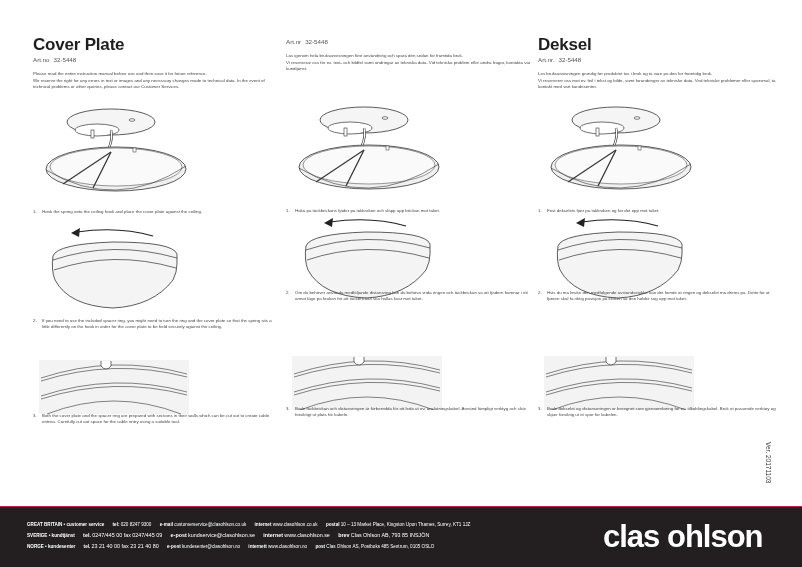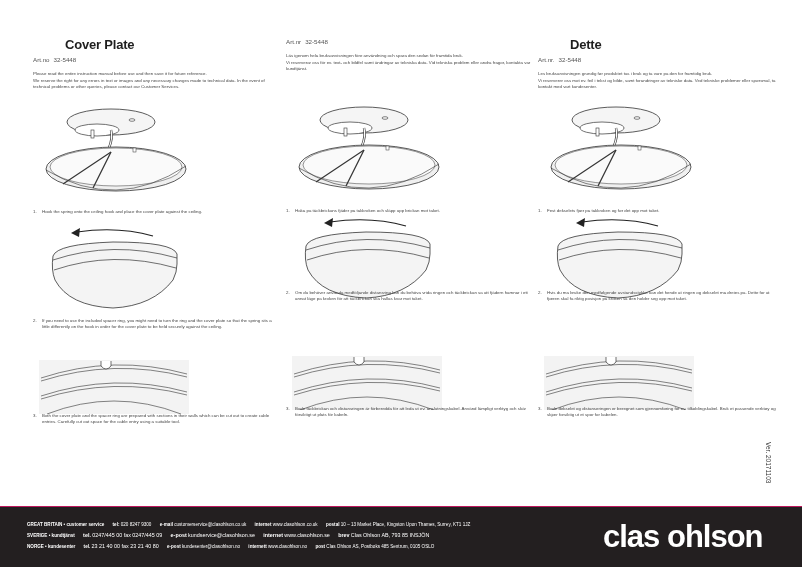--- a/index.html
+++ b/index.html
@@ -6,21 +6,21 @@
   html, body { width: 802px; height: 567px; overflow: hidden; background: #ffffff; }
   body { font-family: "Liberation Sans", sans-serif; color: #2a2a2a; position: relative; }
 
   .page { position: absolute; left: 0; top: 0; width: 802px; height: 507px; }
 
   .col { position: absolute; top: 36px; width: 240px; }
   .col-en { left: 33px; }
   .col-sv { left: 286px; }
   .col-no { left: 538px; }
 
-  .title { font-family: "Liberation Sans", sans-serif; font-weight: bold; font-size: 13px; color: #1e1e1e; letter-spacing: -0.2px; line-height: 18px; margin-left: 32px; }
+  .title { font-family: "Liberation Sans", sans-serif; font-weight: bold; font-size: 17px; color: #1e1e1e; letter-spacing: -0.2px; line-height: 18px; }
   .artno { font-size: 6.2px; color: #555; margin-top: 2px; line-height: 8px; }
   .artno .num { margin-left: 4px; }
   .intro { font-size: 4.4px; color: #444; margin-top: 7px; line-height: 6px; width: 245px; }
   .intro p + p { margin-top: 1px; }
 
   .fig { position: absolute; }
   .fig svg { display: block; }
   .fig1 { top: 68px; left: 0px; width: 180px; height: 100px; }
   .fig2 { top: 188px; left: 0px; width: 180px; height: 100px; }
   .fig3 { top: 322px; left: 6px; width: 150px; height: 56px; }
@@ -147,21 +147,21 @@
         <path d="M2 41 Q75 18 148 37" fill="none" stroke="#333" stroke-width="0.6"></path>
         <path d="M8 56 Q75 30 142 56" fill="none" stroke="#333" stroke-width="0.6"></path>
         <path d="M62 3 L62 8 Q67 14 72 8 L72 3" fill="#fff" stroke="#333" stroke-width="0.7"></path>
         <rect x="0" y="0" width="150" height="2" fill="#fff"></rect>
       </svg>
     </div>
     <p class="step step3"><span class="n">3.</span><span>Både täckbrickan och distansringen är förberedda för att leda ut ev. anslutningskabel. Använd lämpligt verktyg och skär försiktigt ut plats för kabeln.</span></p>
   </section>
 
   <section class="col col-no">
-    <h1 class="title">Dette</h1>
+    <h1 class="title">Deksel</h1>
     <div class="artno">
       <span>Art.nr.</span><span class="num">32-5448</span>
     </div>
     <div class="intro">
       <p>Les bruksanvisningen grundig før produktet tas i bruk og ta vare på den for framtidig bruk.</p>
       <p>Vi reserverer oss mot ev. feil i tekst og bilde, samt forandringer av tekniske data. Ved tekniske problemer eller spørsmål, ta kontakt med vårt kundesenter.</p>
     </div>
     <div class="fig fig1">
       <svg viewBox="0 0 180 100" width="180" height="100">
         <ellipse cx="78" cy="18" rx="44" ry="13" fill="#f5f5f5" stroke="#333" stroke-width="0.8"></ellipse>

